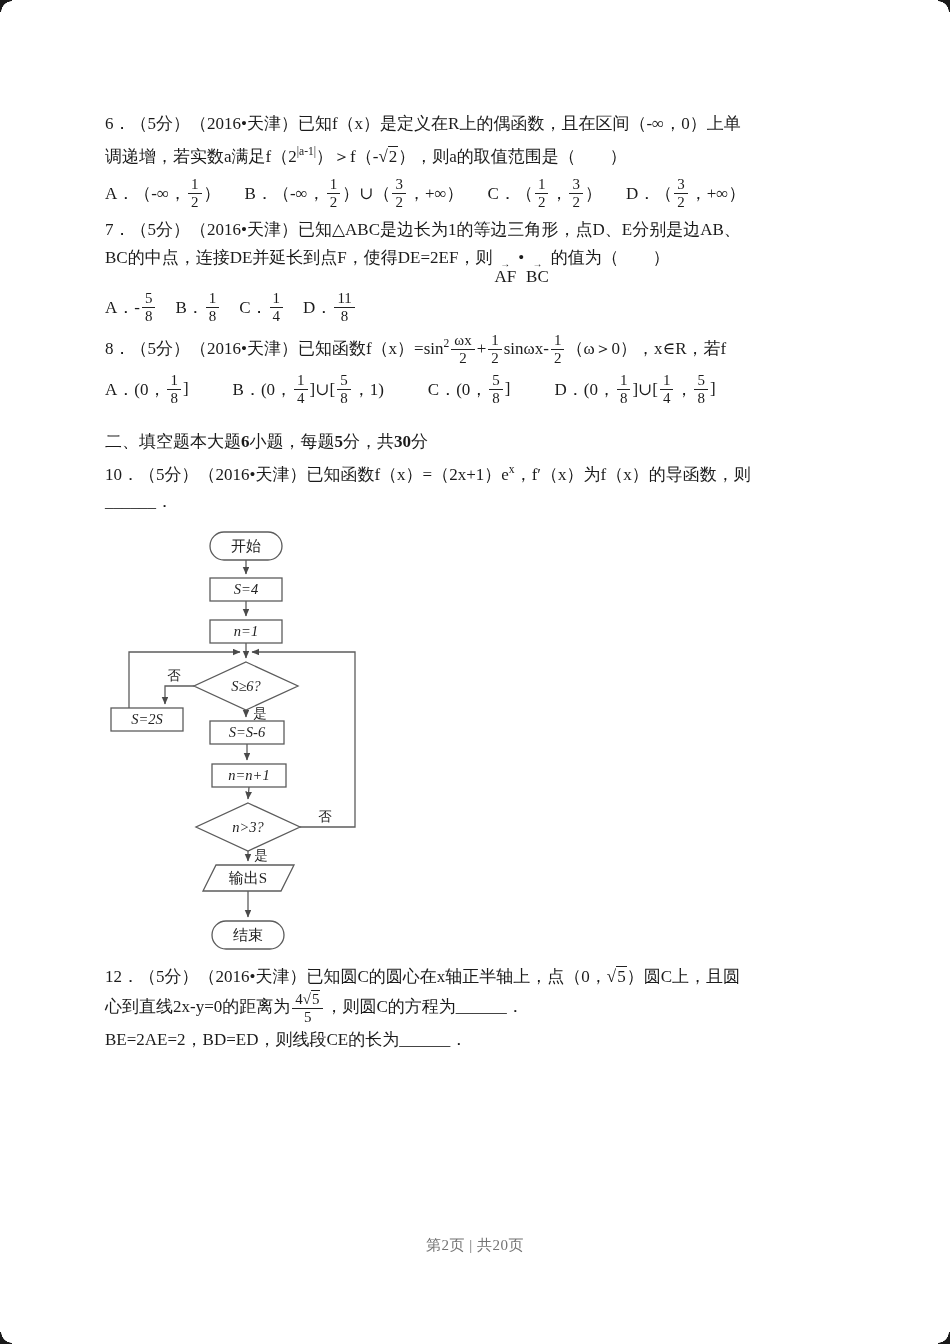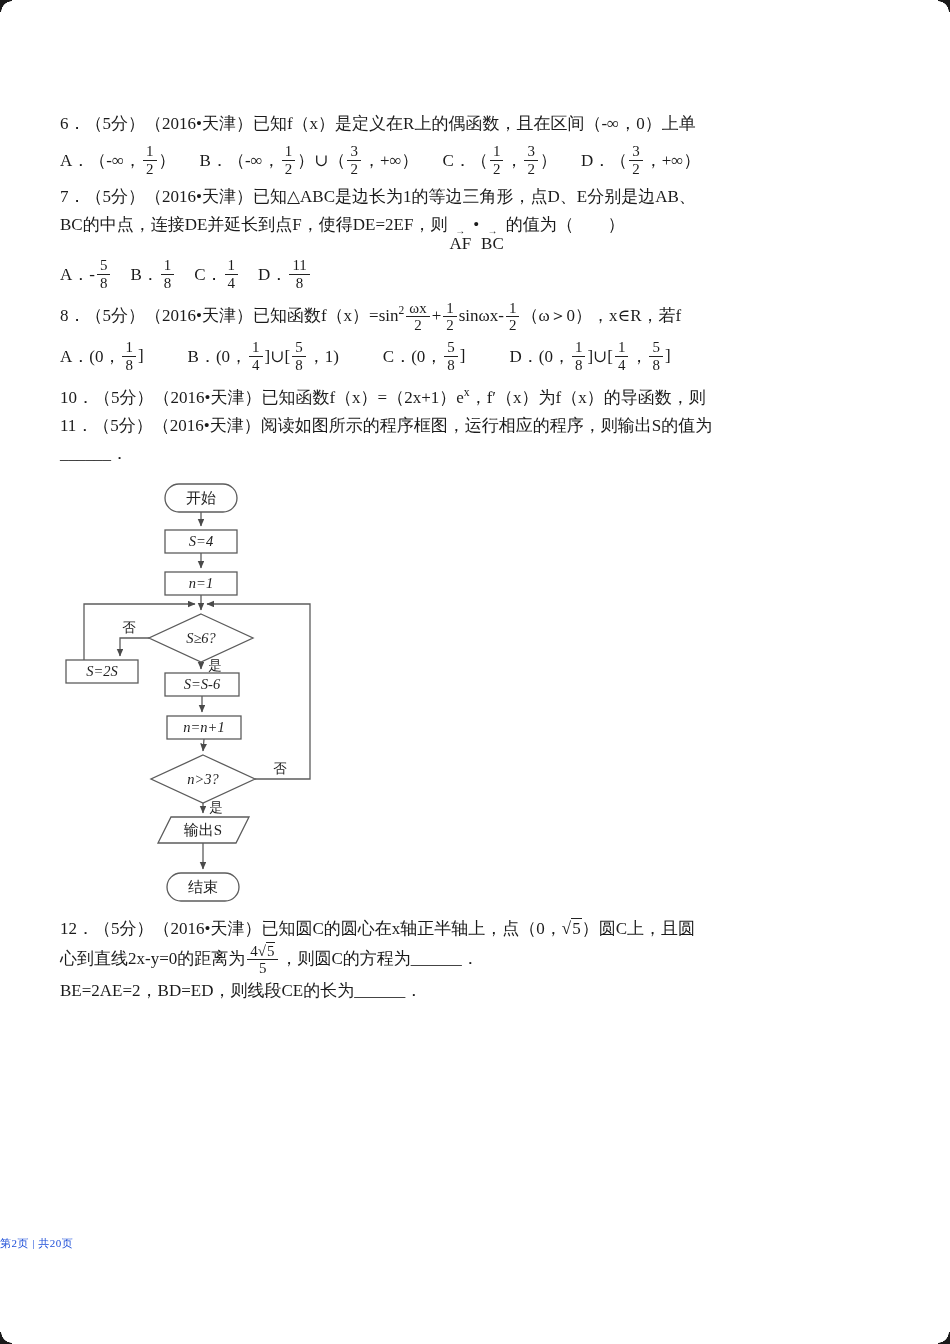--- a/index.html
+++ b/index.html
@@ -1,35 +1,35 @@
 <!DOCTYPE html>
 <html lang="zh"><head>
 <meta charset="utf-8">
 <style>
   *{margin:0;padding:0;box-sizing:border-box}
   html,body{width:950px;height:1344px;overflow:hidden}
   body{background:#fff;font-family:"Liberation Serif","DejaVu Serif",serif;color:#1b1b1b;position:relative}
-  .content{padding:110px 128px 0 60px;font-size:17px}
+  .content{padding:110px 128px 0 105px;font-size:17px}
   .line{line-height:28px;white-space:nowrap}
   .opts{display:flex;align-items:center;min-height:45px;white-space:nowrap}
   .opts .opt{display:inline-flex;align-items:center}
   .gap18>.opt+.opt{margin-left:18px}
   .gap24>.opt+.opt{margin-left:24px}
   .gap30>.opt+.opt{margin-left:44px}
   .frac{display:inline-flex;flex-direction:column;text-align:center;vertical-align:middle;font-size:.88em;line-height:1.12;margin:0 2px}
   .frac .num,.frac .den{display:block;padding:0 3px}
   .frac .den{border-top:1.2px solid #222}
   .sup{font-size:.68em;vertical-align:super}
   .radicand{border-top:1.1px solid #222;padding:0 1px}
   .vec{display:inline-flex;flex-direction:column;align-items:center;vertical-align:-4px;line-height:1;margin:0 2px}
   .vec .arr{font-size:10px;line-height:6px;height:7px}
   .b{font-weight:700}
   .sec{margin-top:16px}
   .flowwrap{margin:8px 0 4px 4px}
-  .footer{position:absolute;top:1236px;left:0;width:100%;font-size:11px;color:#1d4ed8;letter-spacing:.5px}
+  .footer{position:absolute;top:1236px;left:0;width:100%;text-align:center;font-size:15px;color:#737373;letter-spacing:.5px}
   svg .shape{fill:#fff;stroke:#5c5c5c;stroke-width:1.3}
   svg .edge{fill:none;stroke:#5c5c5c;stroke-width:1.3}
   svg text{fill:#222;text-anchor:middle;font-family:inherit}
   svg .fc{font-size:15px}
   svg .fi{font-size:14.5px;font-style:italic}
   svg .fl{font-size:13.5px}
   .corner{position:absolute;width:12px;height:12px;z-index:9}
   .c-tl{top:0;left:0;background:radial-gradient(circle at 12px 12px,transparent 10.5px,#1a1a1a 11px)}
   .c-tr{top:0;right:0;background:radial-gradient(circle at 0 12px,transparent 10.5px,#1a1a1a 11px)}
   .c-bl{bottom:0;left:0;background:radial-gradient(circle at 12px 0,transparent 10.5px,#1a1a1a 11px)}
@@ -40,20 +40,21 @@
 
 <div class="corner c-tl"></div>
 <div class="corner c-tr"></div>
 <div class="corner c-bl"></div>
 <div class="corner c-br"></div>
 
 <div class="content">
 
   <div class="q">
     <p class="line">6．（5分）（2016•天津）已知f（x）是定义在R上的偶函数，且在区间（-∞，0）上单</p>
+    <p class="line"><span class="t">调递增，若实数a满足f（2</span><sup class="sup">|a-1|</sup><span class="t">）＞f（-</span><span class="sqrt"><span class="rad">√</span><span class="radicand">2</span></span><span class="t">），则a的取值范围是（　　）</span></p>
     <div class="opts gap24">
       <span class="opt">
           <span class="t">A．（-∞，</span>
           <span class="frac">
             <span class="num">1</span>
             <span class="den">2</span>
           </span>
           <span class="t">）</span>
         </span>
       <span class="opt">
@@ -189,28 +190,28 @@
           <span class="t">，</span>
           <span class="frac">
             <span class="num">5</span>
             <span class="den">8</span>
           </span>
           <span class="t">]</span>
         </span>
     </div>
   </div>
 
+  <p class="line sec"><span class="t">二、填空题本大题</span><span class="b">6</span><span class="t">小题，每题</span><span class="b">5</span><span class="t">分，共</span><span class="b">30</span><span class="t">分</span></p>
 
 
   <div class="q">
     <p class="line"><span class="t">10．（5分）（2016•天津）已知函数f（x）=（2x+1）e</span><sup class="sup">x</sup><span class="t">，f′（x）为f（x）的导函数，则</span></p>
   </div>
 
   <div class="q">
-    <p class="line">11．（5分）（2016•天津）阅读如图所示的程序框图，运行相应的程序，则输出S的值为</p>
     <p class="line">______．</p>
     <div class="flowwrap">
       <svg width="262" height="430" viewBox="0 0 262 430">
         <defs>
           <marker id="ah" viewBox="0 0 8 8" markerWidth="7" markerHeight="7" refX="6.5" refY="3" orient="auto">
             <path d="M0,0 L7,3 L0,6 Z" fill="#4a4a4a"></path>
           </marker>
         </defs>
         <g>
           <line class="edge" x1="137" y1="36" x2="137" y2="50" marker-end="url(#ah)"></line>

